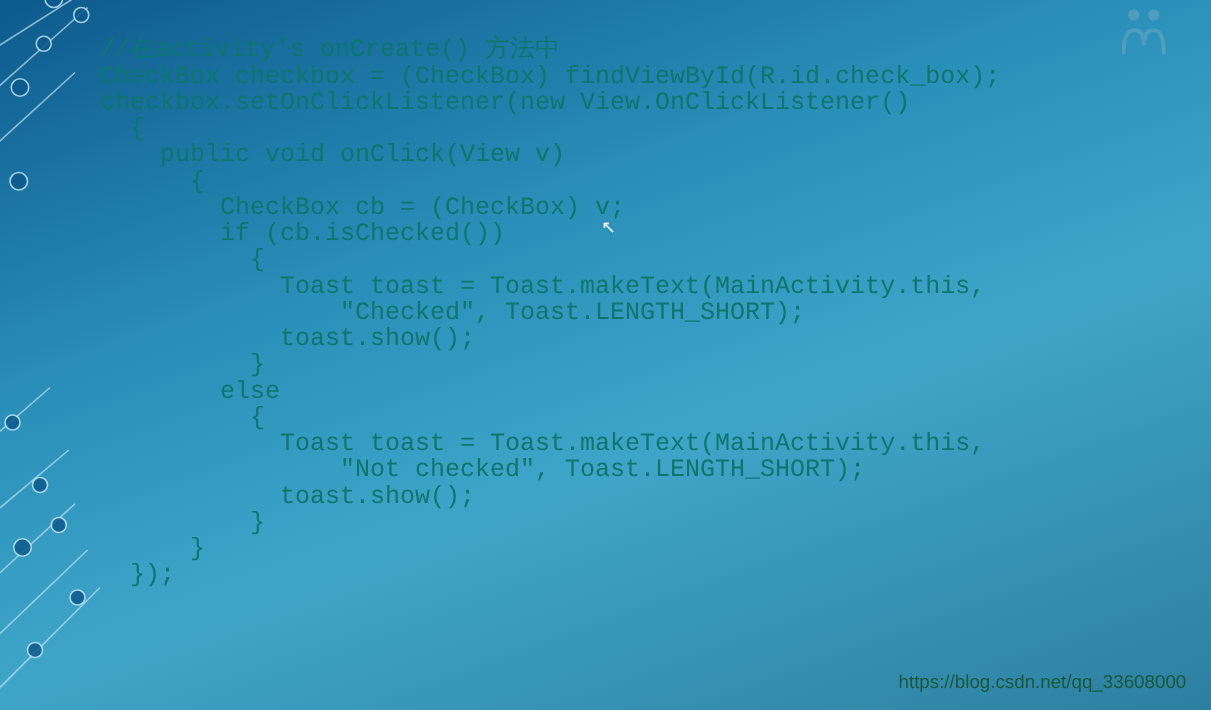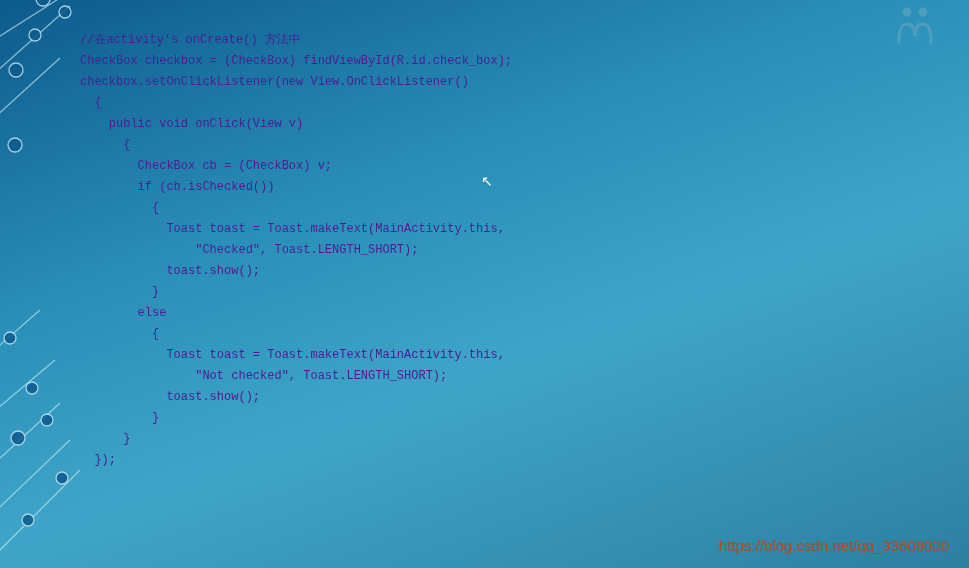--- a/index.html
+++ b/index.html
@@ -23,38 +23,38 @@
   }
   .title {
     font-size: 40px;
     font-weight: 300;
     letter-spacing: 2px;
     color: #e9f5fa;
     margin-bottom: 26px;
   }
   .code {
     font-family: Consolas, "Courier New", monospace;
-    font-size: 12px;
+    font-size: 20px;
     line-height: 21px;
-    color: #4c1d95;
+    color: #0f766e;
     white-space: pre;
   }
   .watermark-logo {
     position: absolute;
     top: 6px; right: 14px;
     opacity: 0.35;
     color: #8fb5c7;
   }
   .watermark-logo svg { display: block; }
   .footer-url {
     position: absolute;
     right: 20px;
     bottom: 14px;
     font-size: 15px;
-    color: #c2410c;
+    color: #14532d;
     opacity: 0.88;
     font-family: "Segoe UI", sans-serif;
   }
   .cursor {
     position: absolute;
     left: 481px;
     top: 173px;
     font-size: 14px;
     color: #fff;
     pointer-events: none;

